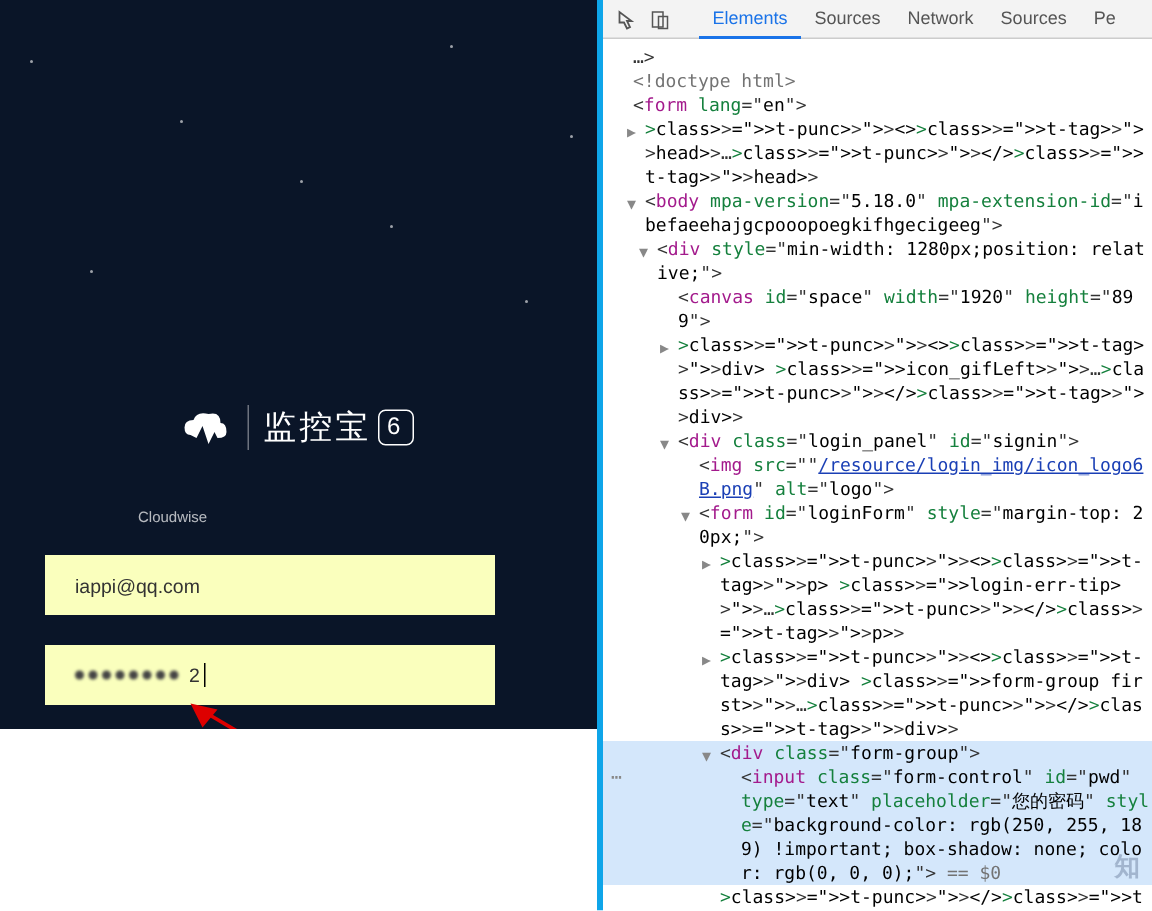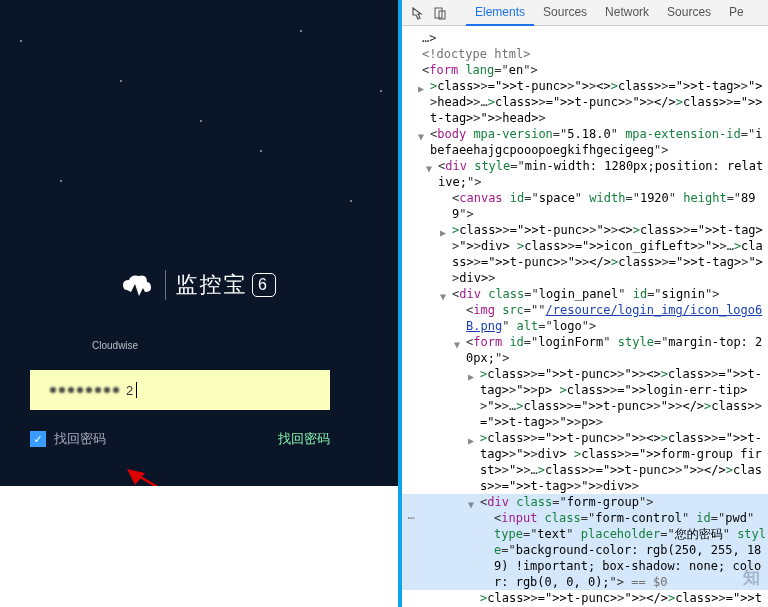--- a/index.html
+++ b/index.html
@@ -74,20 +74,23 @@
     <div class="logo-row">
       <svg class="logo-mark" viewBox="0 0 40 30">
           <path class="logo-cloud" d="M12 20 Q8 20 8 15 Q8 10 14 10 Q16 4 24 6 Q32 4 32 12 Q36 12 36 18 Q36 22 30 22 L28 18 L24 26 L20 14 L16 22 Z"></path>
         </svg>
       <div class="logo-divider"></div>
       <div class="logo-text">
         <span>监控宝</span>
         <span class="logo-badge">6</span>
       </div>
     </div>
+    <div class="form-group">
+      <input class="form-control" value="iappi@qq.com" style="">
+    </div>
     <div class="form-group pwd-wrap">
       <input class="form-control" value="" style="">
       <div class="pwd-mask">
         <span class="dot"></span>
           <span class="dot"></span>
           <span class="dot"></span>
           <span class="dot"></span>
         <span class="dot"></span>
           <span class="dot"></span>
           <span class="dot"></span>

